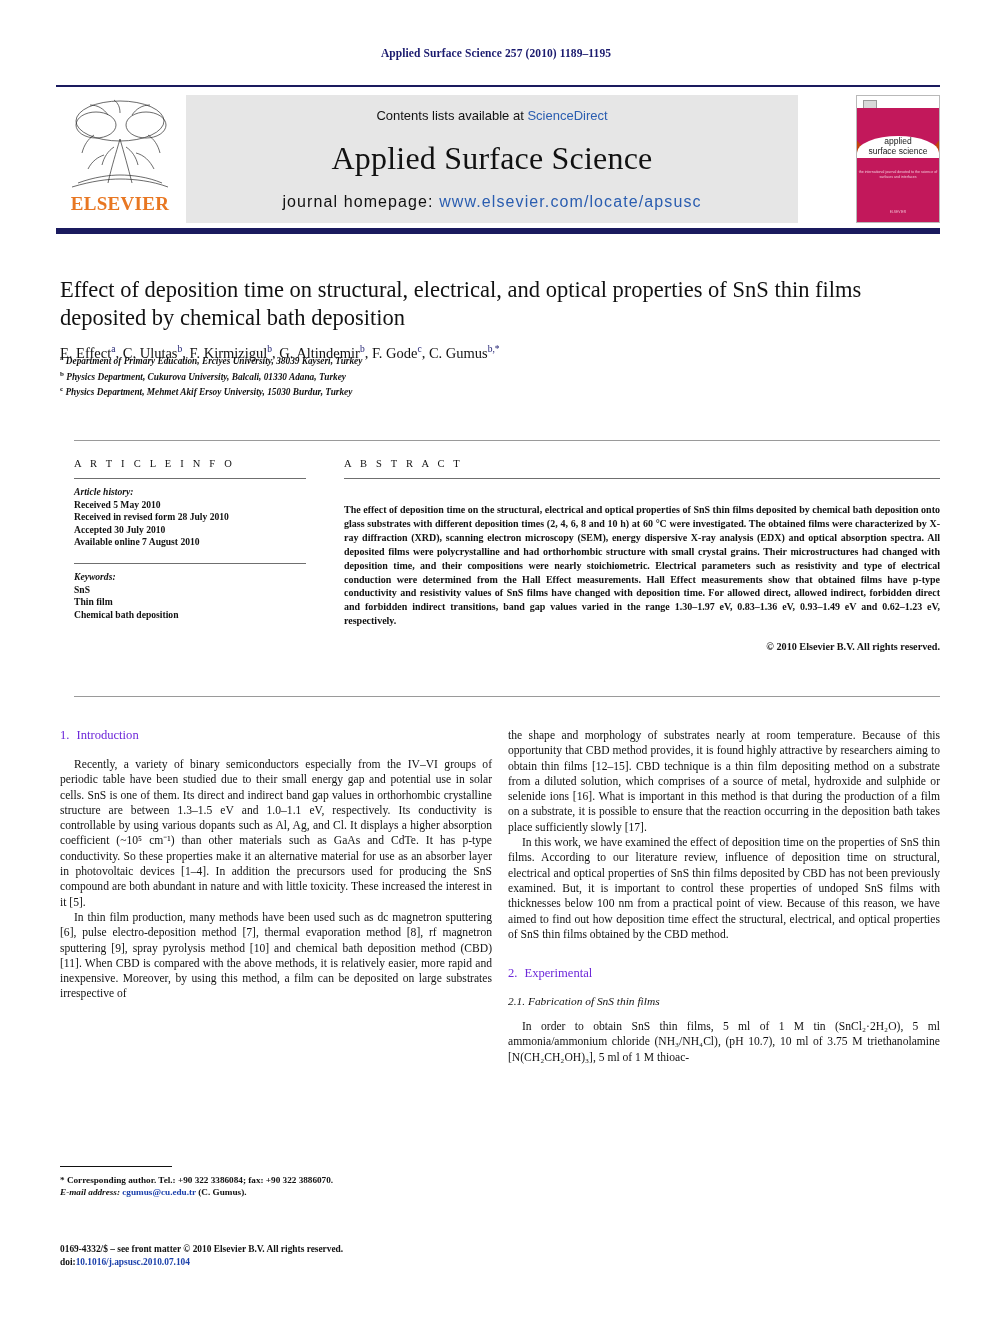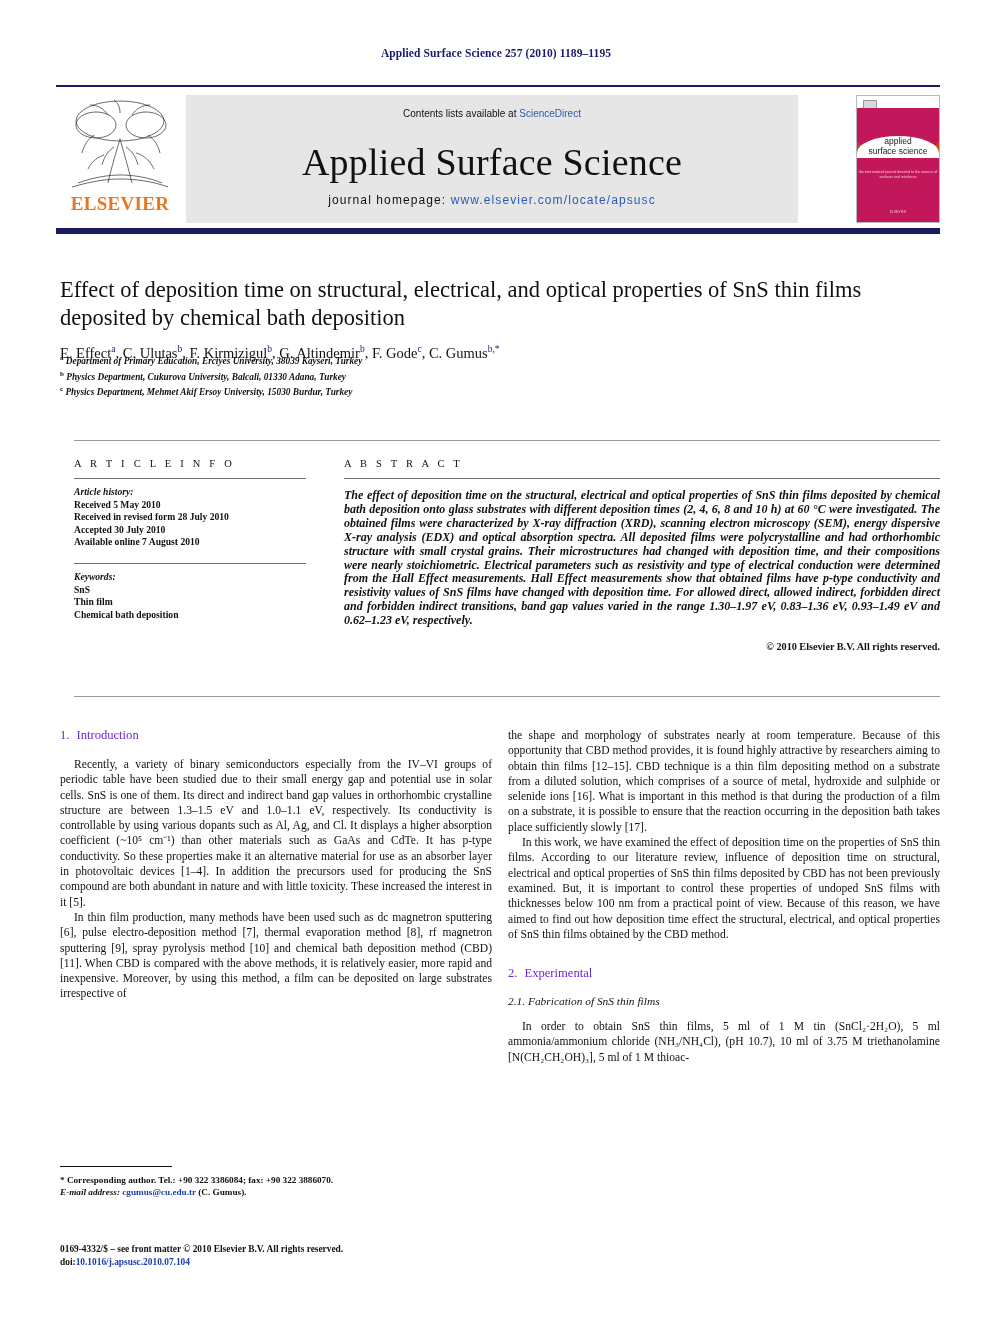--- a/index.html
+++ b/index.html
@@ -45,31 +45,31 @@
     font-family: "Liberation Serif", serif;
     font-weight: bold; font-size: 19px; letter-spacing: .3px;
     color: #e87722;
   }
   .grayband {
     position: absolute; left: 130px; top: 10px; width: 612px; height: 128px;
     background: #e6e6e6;
   }
   .contents-line {
     position: absolute; top: 13px; left: 0; width: 612px; text-align: center;
-    font-family: "Liberation Sans", sans-serif; font-size: 10px; color: #111;
+    font-family: "Liberation Sans", sans-serif; font-size: 13px; color: #111;
   }
   .contents-line .sd { color: #2a5db0; }
   .journal-name {
     position: absolute; top: 45px; left: 0; width: 612px; text-align: center;
-    font-family: "Liberation Serif", serif; font-size: 38px; color: #111;
+    font-family: "Liberation Serif", serif; font-size: 32px; color: #111;
     letter-spacing: .2px;
   }
   .homepage-line {
     position: absolute; top: 98px; left: 0; width: 612px; text-align: center;
-    font-family: "Liberation Sans", sans-serif; font-size: 12px; color: #111;
+    font-family: "Liberation Sans", sans-serif; font-size: 16px; color: #111;
     letter-spacing: 1.1px;
   }
   .homepage-line .url { color: #2a5db0; }
   .cover {
     position: absolute; left: 800px; top: 10px; width: 84px; height: 128px;
     background: #c2410c; border: 1px solid #b9b9b9; overflow: hidden;
   }
   .cover-top { position: absolute; left: 0; top: 0; width: 100%; height: 22px; background:#fff; }
   .cover-elsbox { position:absolute; left:6px; top:4px; width:14px; height:14px; background:#d8d8d8; border:1px solid #999; }
   .cover-arc {
@@ -124,23 +124,23 @@
   .sec-head {
     font-family: "Liberation Serif", serif; font-weight: normal;
     font-size: 10.5px; letter-spacing: 3.2px; color: #111; text-transform: uppercase;
   }
   .hr-thin { width: 100%; height: 1px; background: #6f6f6f; margin: 9px 0 0 0; }
   .info-block { margin-top: 7px; font-family: "Liberation Serif", serif; font-size: 9.6px; line-height: 12.6px; font-weight: bold; color: #111; }
   .info-block .it { font-style: italic; }
   .info-rule { width: 100%; height: 1px; background: #6f6f6f; margin: 14px 0 0 0; }
 
   .abstract-text {
-    margin-top: 10px;
-    font-family: "Liberation Serif", serif; font-size: 12px; line-height: 13.9px;
-    text-align: justify; font-weight: bold; color: #111; font-style: italic;
+    margin-top: 24px;
+    font-family: "Liberation Serif", serif; font-size: 10px; line-height: 13.9px;
+    text-align: justify; font-weight: bold; color: #111;
   }
   .copyline {
     margin-top: 13px; text-align: right;
     font-family: "Liberation Serif", serif; font-size: 10.2px; font-weight: bold; color: #111;
   }
   .sep-b { position: absolute; left: 74px; top: 696px; width: 866px; height: 1px; background: #9a9a9a; }
 
   
   .col-left  { position: absolute; left: 60px; top: 728px; width: 432px; }
   .col-right { position: absolute; left: 508px; top: 728px; width: 432px; }

